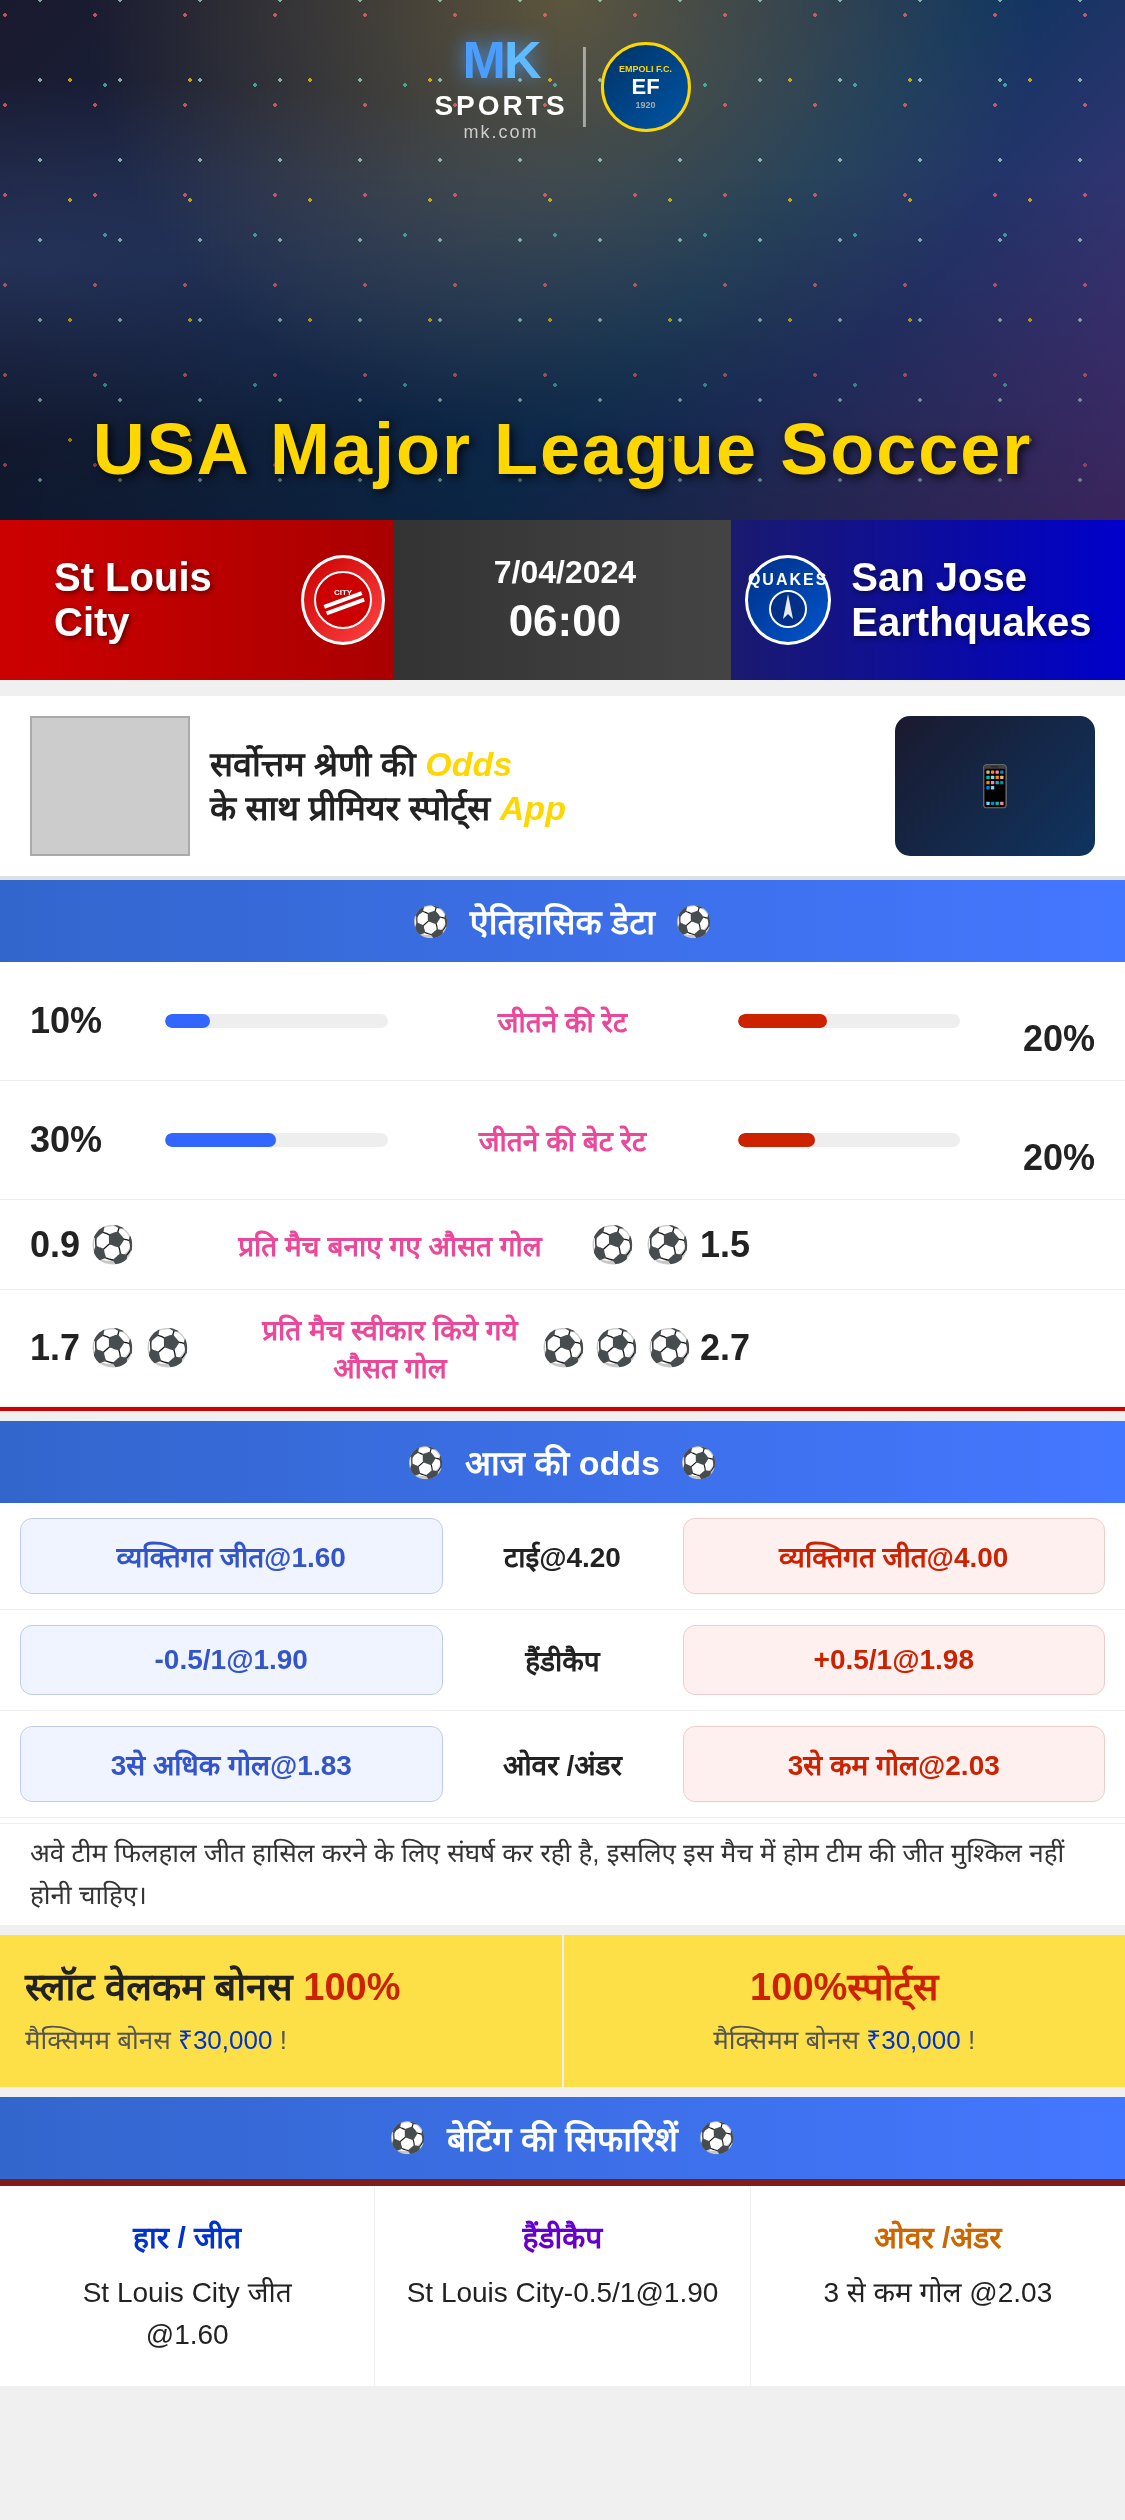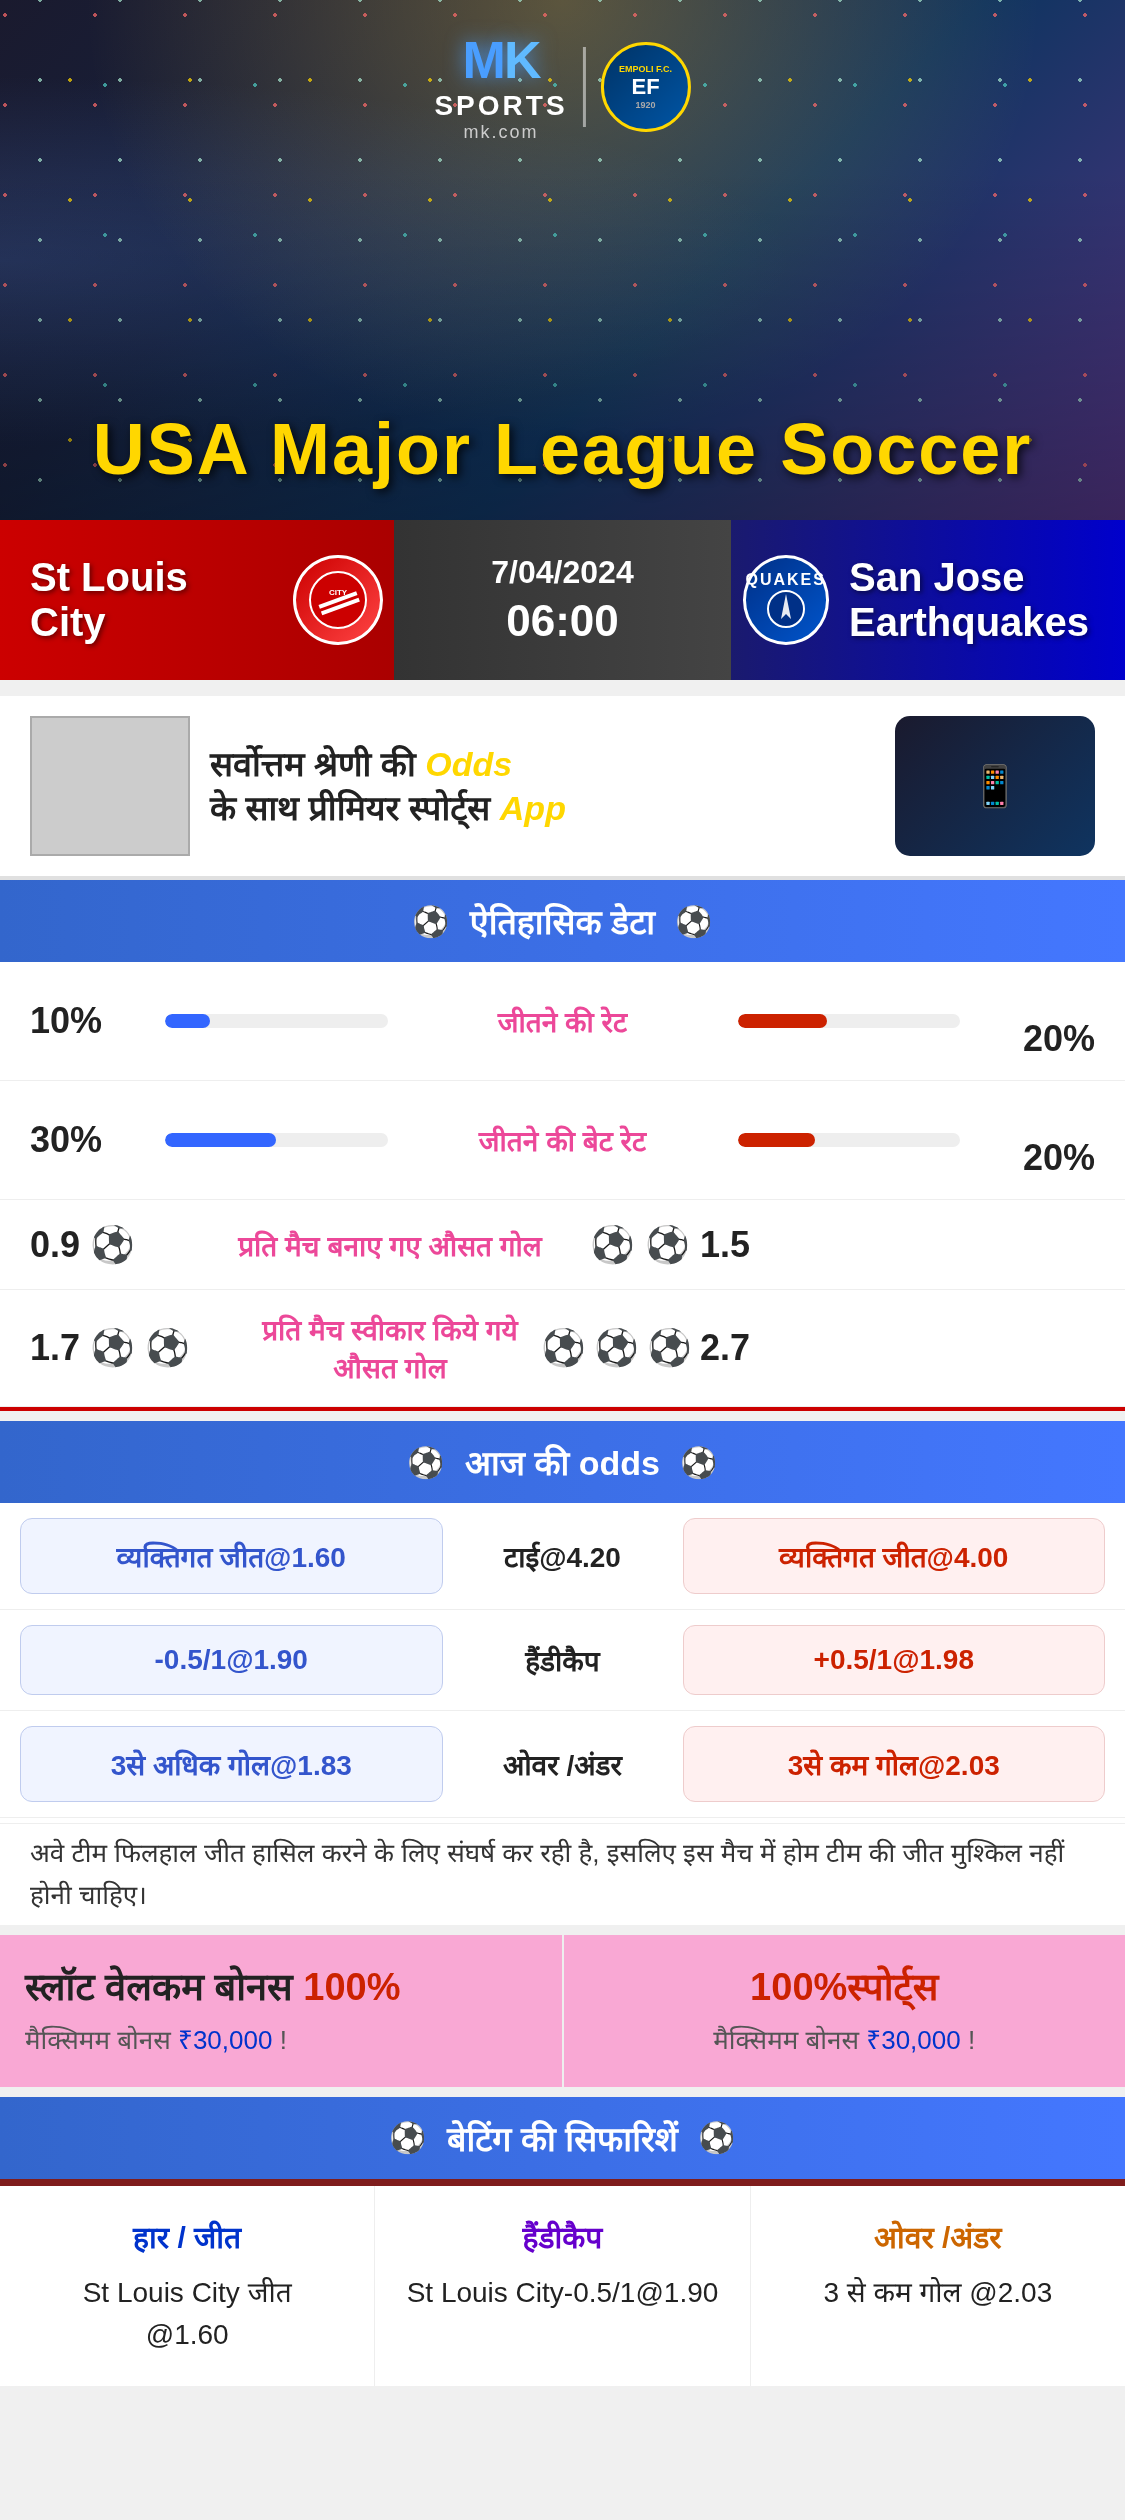--- a/index.html
+++ b/index.html
@@ -105,20 +105,21 @@
       flex-direction: column;
     }
 
     
     .match-bar {
       width: 1125px;
       background: linear-gradient(90deg, #cc0000 0%, #aa0000 35%, #333 35%, #444 65%, #1a1a6e 65%, #0000cc 100%);
       display: flex;
       align-items: center;
       height: 160px;
+      padding-left: 24px;
     }
     .match-team-left {
       flex: 1;
       display: flex;
       align-items: center;
       padding: 0 30px;
       gap: 20px;
     }
     .match-team-name {
       font-size: 40px;
@@ -364,21 +365,21 @@
       line-height: 1.6;
       border-top: 1px solid #eee;
       margin-top: 5px;
     }
 
     
     .bonus-section {
       display: flex;
       gap: 0;
       margin-top: 10px;
-      background: #f9a8d4;
+      background: #fde047;
     }
     .bonus-left {
       flex: 1;
       padding: 30px 25px;
       border-right: 2px solid #eee;
     }
     .bonus-right {
       flex: 1;
       padding: 30px 25px;
       text-align: center;

